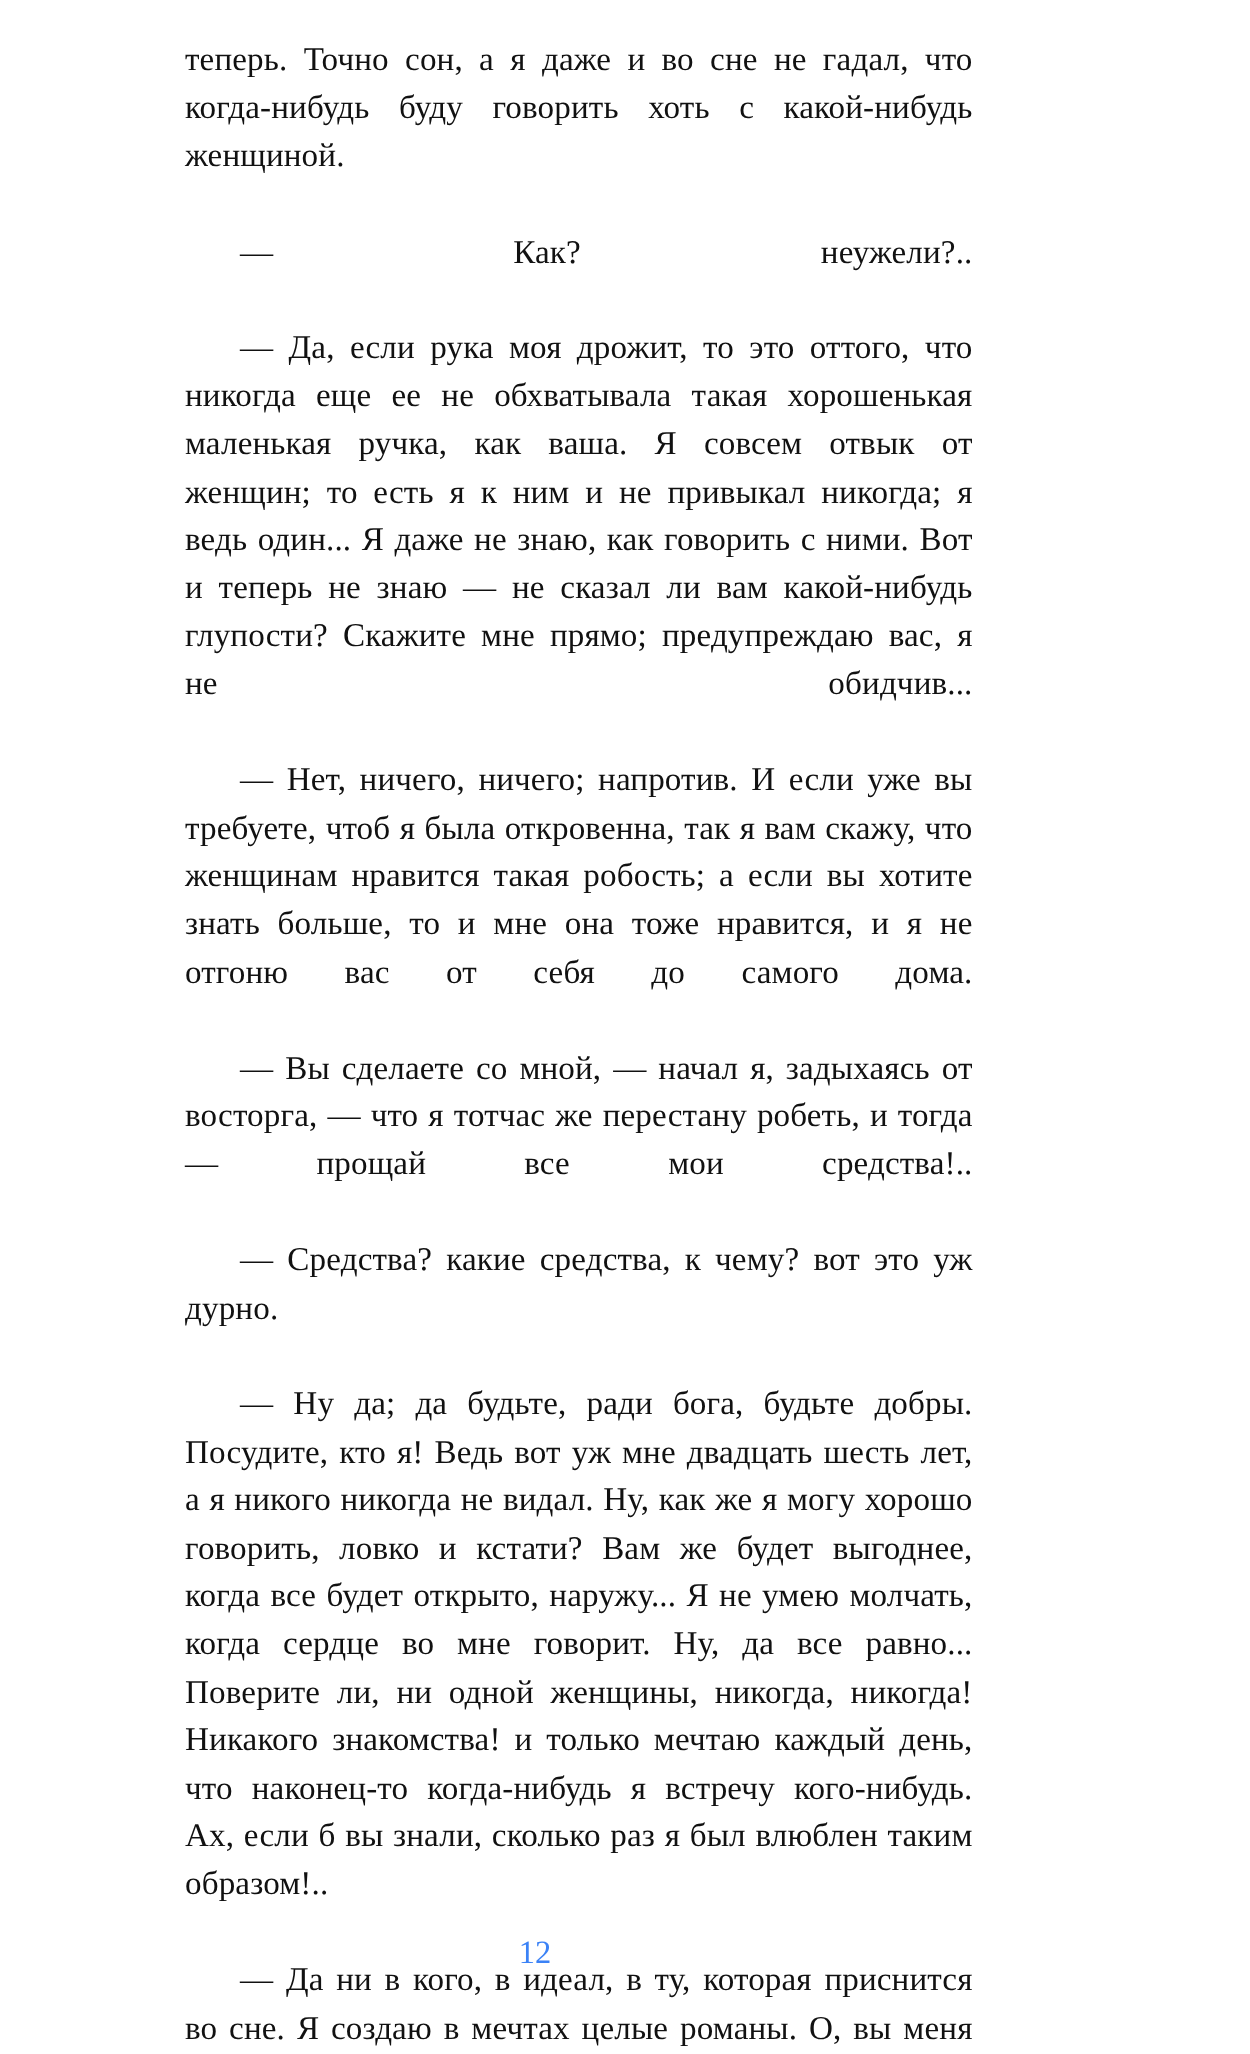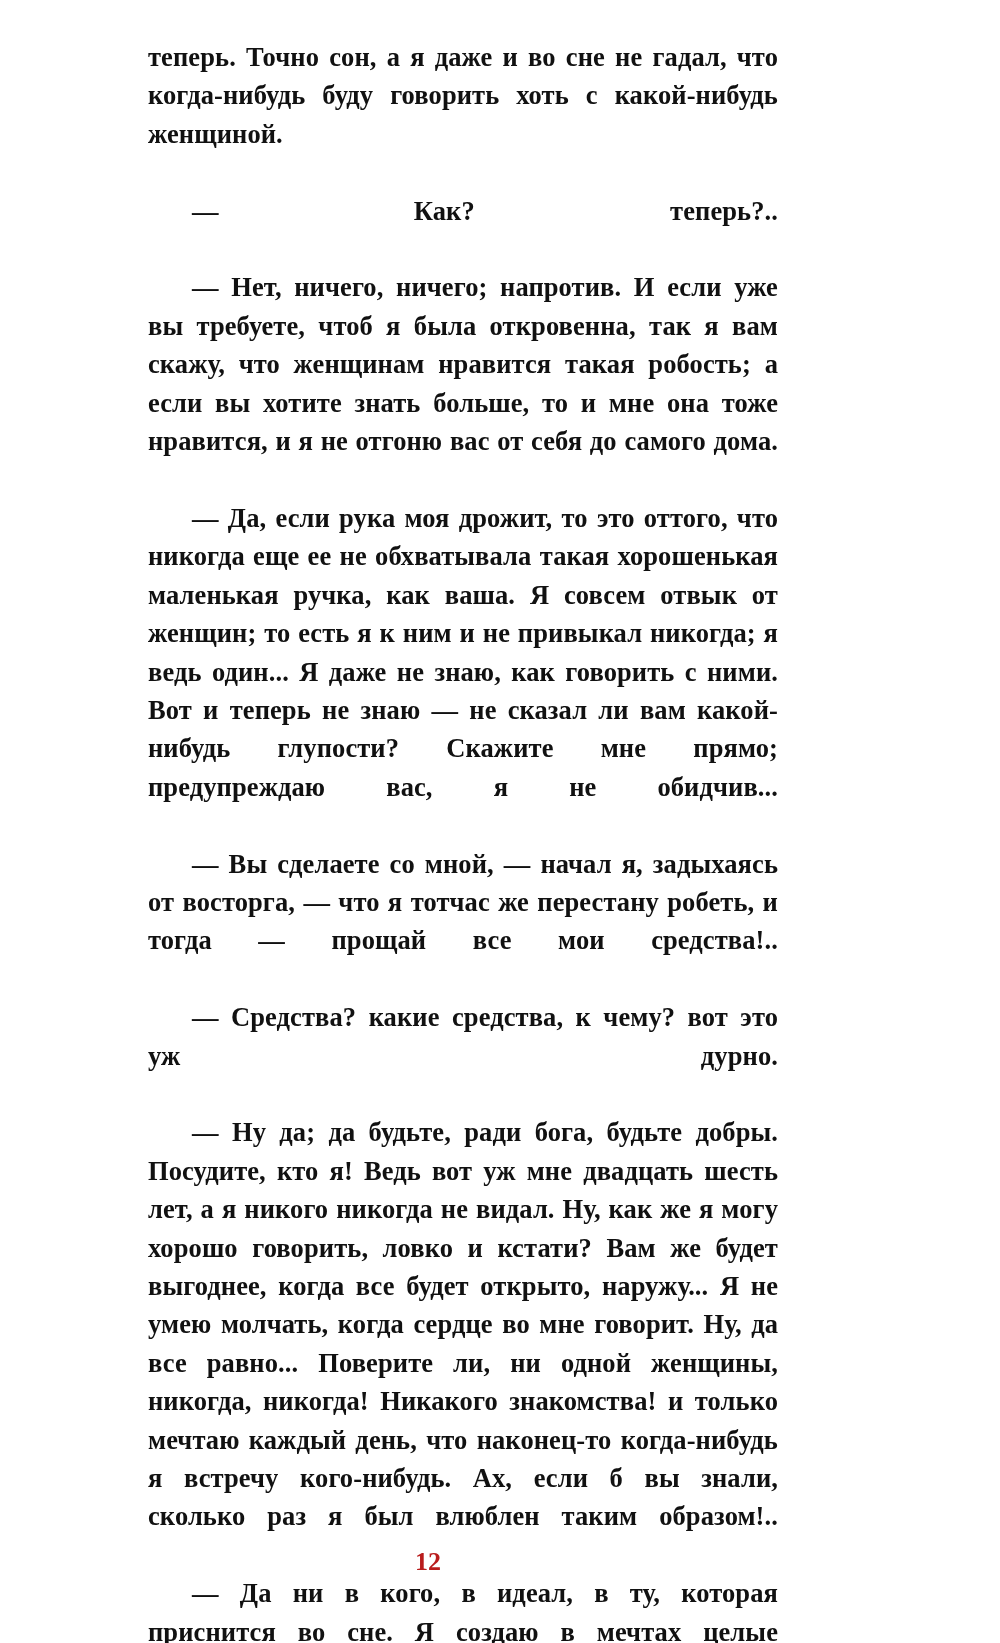--- a/index.html
+++ b/index.html
@@ -12,23 +12,22 @@
     height: 1643px;
     font-family: "Liberation Serif", "DejaVu Serif", serif;
     color: #111111;
     position: relative;
     overflow: hidden;
   }
   .page {
     box-sizing: border-box;
     width: 856px;
     height: 1643px;
-    padding: 38px 78px 0 148px;
+    padding: 28px 78px 0 148px;
     position: relative;
-    font-weight: bold;
   }
   .text-body {
     font-size: 26.5px;
     line-height: 38.4px;
     text-align: justify;
     text-justify: inter-word;
     letter-spacing: 0.1px;
     word-spacing: 0.3px;
   }
   .text-body p {
@@ -48,31 +47,31 @@
     width: 100%;
   }
   .folio {
     position: absolute;
     left: 0;
     right: 0;
     bottom: 66px;
     text-align: center;
     font-size: 26px;
     font-family: "Liberation Serif", "DejaVu Serif", serif;
-    color: #b91c1c;
+    color: #3b82f6;
   }
 </style>
 </head>
 <body>
 
 <div class="page">
   <div class="text-body">
     <p class="cont">теперь. Точно сон, а я даже и во сне не гадал, что когда-нибудь буду говорить хоть с какой-нибудь женщиной.</p>
-    <p class="indent">— Как? теперь?..</p>
+    <p class="indent">— Как? неужели?..</p>
+    <p class="indent">— Да, если рука моя дрожит, то это оттого, что никогда еще ее не обхватывала такая хорошенькая маленькая ручка, как ваша. Я совсем отвык от женщин; то есть я к ним и не привыкал никогда; я ведь один... Я даже не знаю, как говорить с ними. Вот и теперь не знаю — не сказал ли вам какой-нибудь глупости? Скажите мне прямо; предупреждаю вас, я не обидчив...</p>
     <p class="indent">— Нет, ничего, ничего; напротив. И если уже вы требуете, чтоб я была откровенна, так я вам скажу, что женщинам нравится такая робость; а если вы хотите знать больше, то и мне она тоже нравится, и я не отгоню вас от себя до самого дома.</p>
-    <p class="indent">— Да, если рука моя дрожит, то это оттого, что никогда еще ее не обхватывала такая хорошенькая маленькая ручка, как ваша. Я совсем отвык от женщин; то есть я к ним и не привыкал никогда; я ведь один... Я даже не знаю, как говорить с ними. Вот и теперь не знаю — не сказал ли вам какой-нибудь глупости? Скажите мне прямо; предупреждаю вас, я не обидчив...</p>
     <p class="indent">— Вы сделаете со мной, — начал я, задыхаясь от восторга, — что я тотчас же перестану робеть, и тогда — прощай все мои средства!..</p>
     <p class="indent">— Средства? какие средства, к чему? вот это уж дурно.</p>
     <p class="indent">— Ну да; да будьте, ради бога, будьте добры. Посудите, кто я! Ведь вот уж мне двадцать шесть лет, а я никого никогда не видал. Ну, как же я могу хорошо говорить, ловко и кстати? Вам же будет выгоднее, когда все будет открыто, наружу... Я не умею молчать, когда сердце во мне говорит. Ну, да все равно... Поверите ли, ни одной женщины, никогда, никогда! Никакого знакомства! и только мечтаю каждый день, что наконец-то когда-нибудь я встречу кого-нибудь. Ах, если б вы знали, сколько раз я был влюблен таким образом!..</p>
     <p class="indent">— Да ни в кого, в идеал, в ту, которая приснится во сне. Я создаю в мечтах целые романы. О, вы меня не знаете! Правда, нельзя же без того, я встречал двух-трех женщин, но какие они женщины? это все такие хозяйки, что... Но я вас насмешу, я расскажу вам, что несколько раз думал заговорить, так, запросто, с какой-</p>
   </div>
   <div class="folio">12</div>
 </div>
 
 </body></html>

